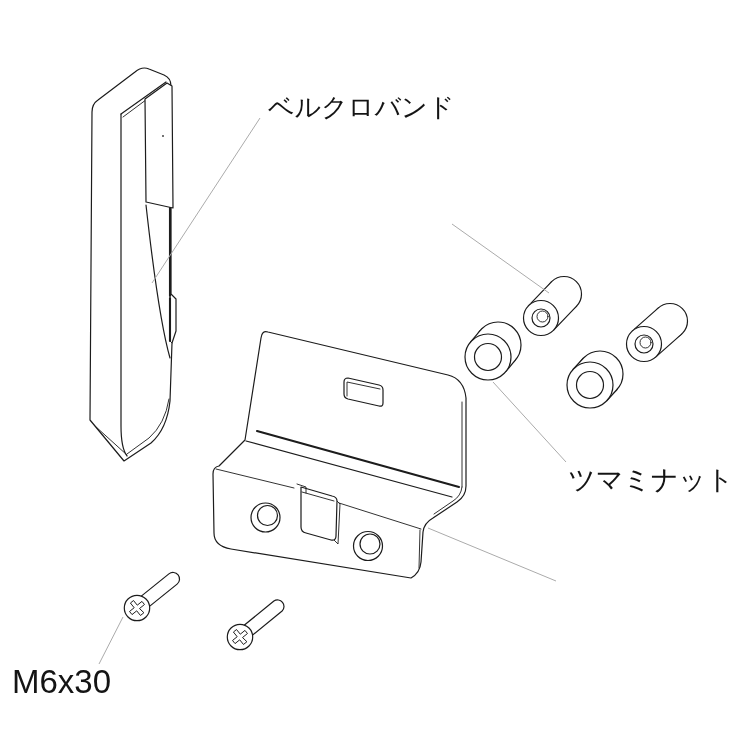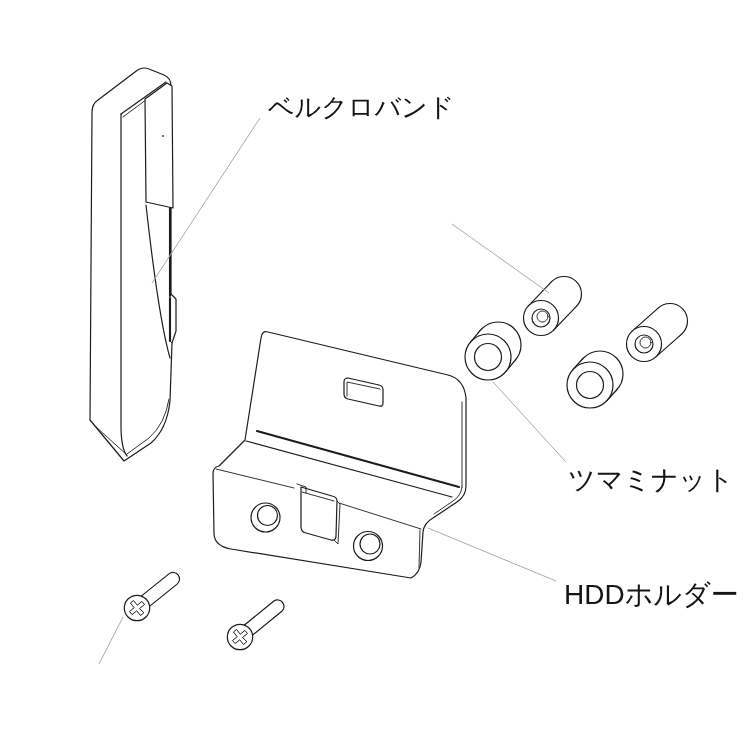--- a/index.html
+++ b/index.html
@@ -133,14 +133,14 @@
       <line class="leader" x1="260" y1="118" x2="152" y2="283"></line>
       <line class="leader" x1="452" y1="224" x2="549" y2="293"></line>
       <line class="leader" x1="493" y1="382" x2="566" y2="462"></line>
       <line class="leader" x1="428" y1="528" x2="556" y2="581"></line>
       <line class="leader" x1="123" y1="617" x2="99" y2="664"></line>
     </g>
   </svg>
 
   <div class="lbl lbl-velcro">ベルクロバンド</div>
   <div class="lbl lbl-spacer">ツマミナット</div>
-  <div class="lbl lbl-hdd">HDDホルダー</div>
+  <div class="lbl lbl-screw">M6x30</div>
 </div>
 
 </body></html>

